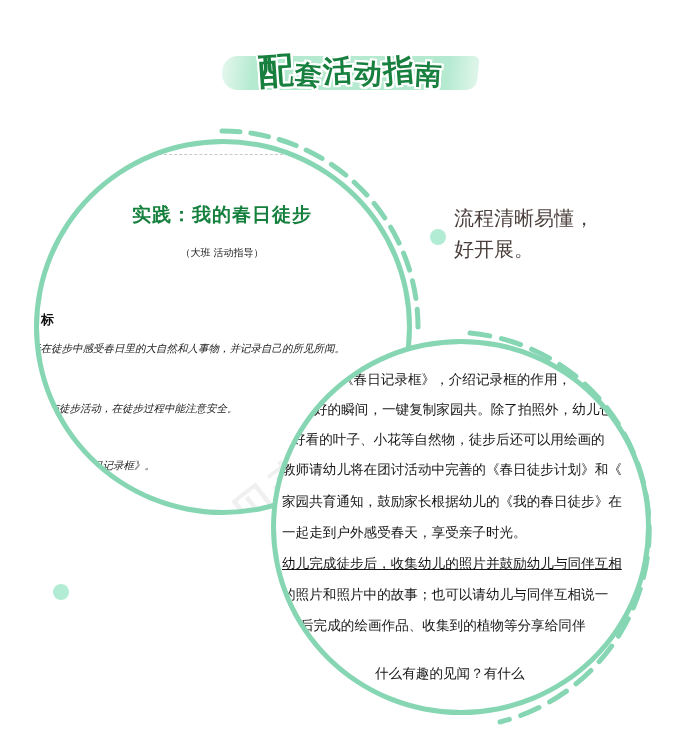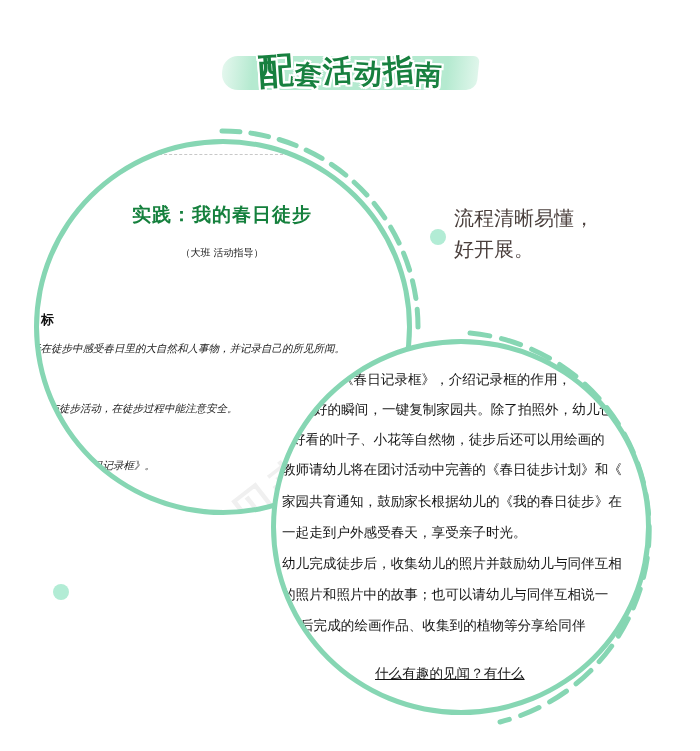--- a/index.html
+++ b/index.html
@@ -104,24 +104,24 @@
 <div class="circle-border" id="c1-border"></div>
 
 <div class="circle" id="c2">
   <div class="doc2">
     <div class="l" style="top:371px;left:340px;">《春日记录框》，介绍记录框的作用，</div>
     <div class="l" style="top:401px;left:314px;">好的瞬间，一键复制家园共。除了拍照外，幼儿也</div>
     <div class="l" style="top:431px;left:292px;">好看的叶子、小花等自然物，徒步后还可以用绘画的</div>
     <div class="l" style="top:461px;">教师请幼儿将在团讨活动中完善的《春日徒步计划》和《</div>
     <div class="l" style="top:493px;">家园共育通知，鼓励家长根据幼儿的《我的春日徒步》在</div>
     <div class="l" style="top:524px;">一起走到户外感受春天，享受亲子时光。</div>
-    <div class="l" style="top:555px;">幼儿完成徒步后，收集幼儿的照片并鼓励幼儿与同伴互相</div>
+    <div class="l" style="top:555px;text-decoration:underline;">幼儿完成徒步后，收集幼儿的照片并鼓励幼儿与同伴互相</div>
     <div class="l" style="top:617px;left:300px;">后完成的绘画作品、收集到的植物等分享给同伴</div>
     <div class="l" style="top:586px;">的照片和照片中的故事；也可以请幼儿与同伴互相说一</div>
-    <div class="l" style="top:665px;left:375px;text-decoration:underline;">什么有趣的见闻？有什么</div>
+    <div class="l" style="top:665px;left:375px;">什么有趣的见闻？有什么</div>
   </div>
 </div>
 <div class="circle-border" id="c2-border"></div>
 
 <div class="bullet" id="b1">
   <div class="dot"></div>
   <div class="txt">
     <div>流程清晰易懂，</div>
     <div>好开展。</div>
   </div>

